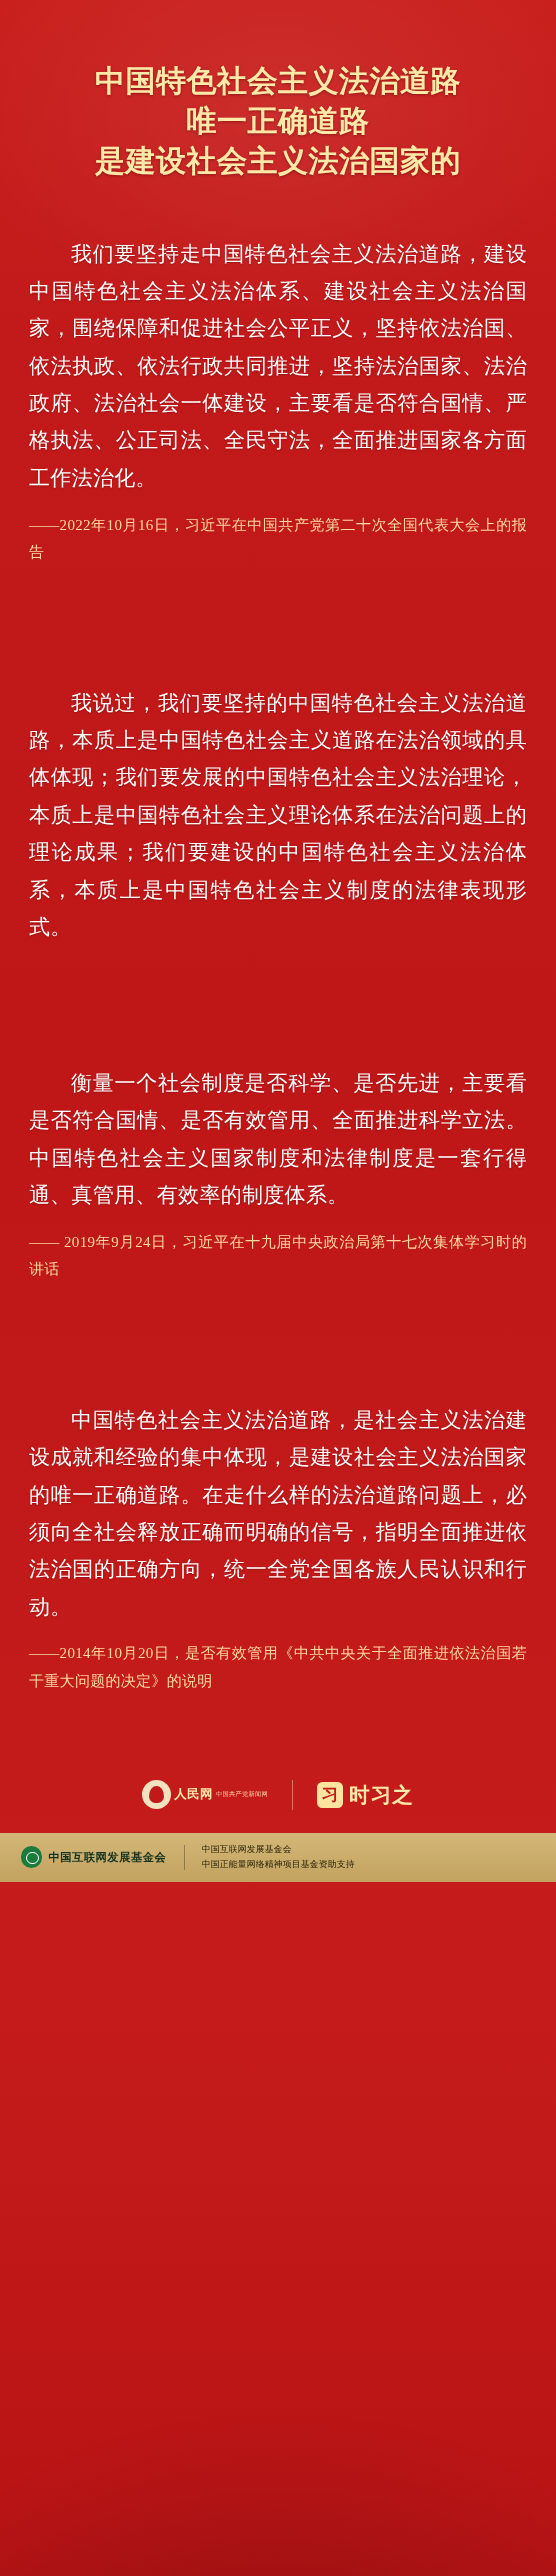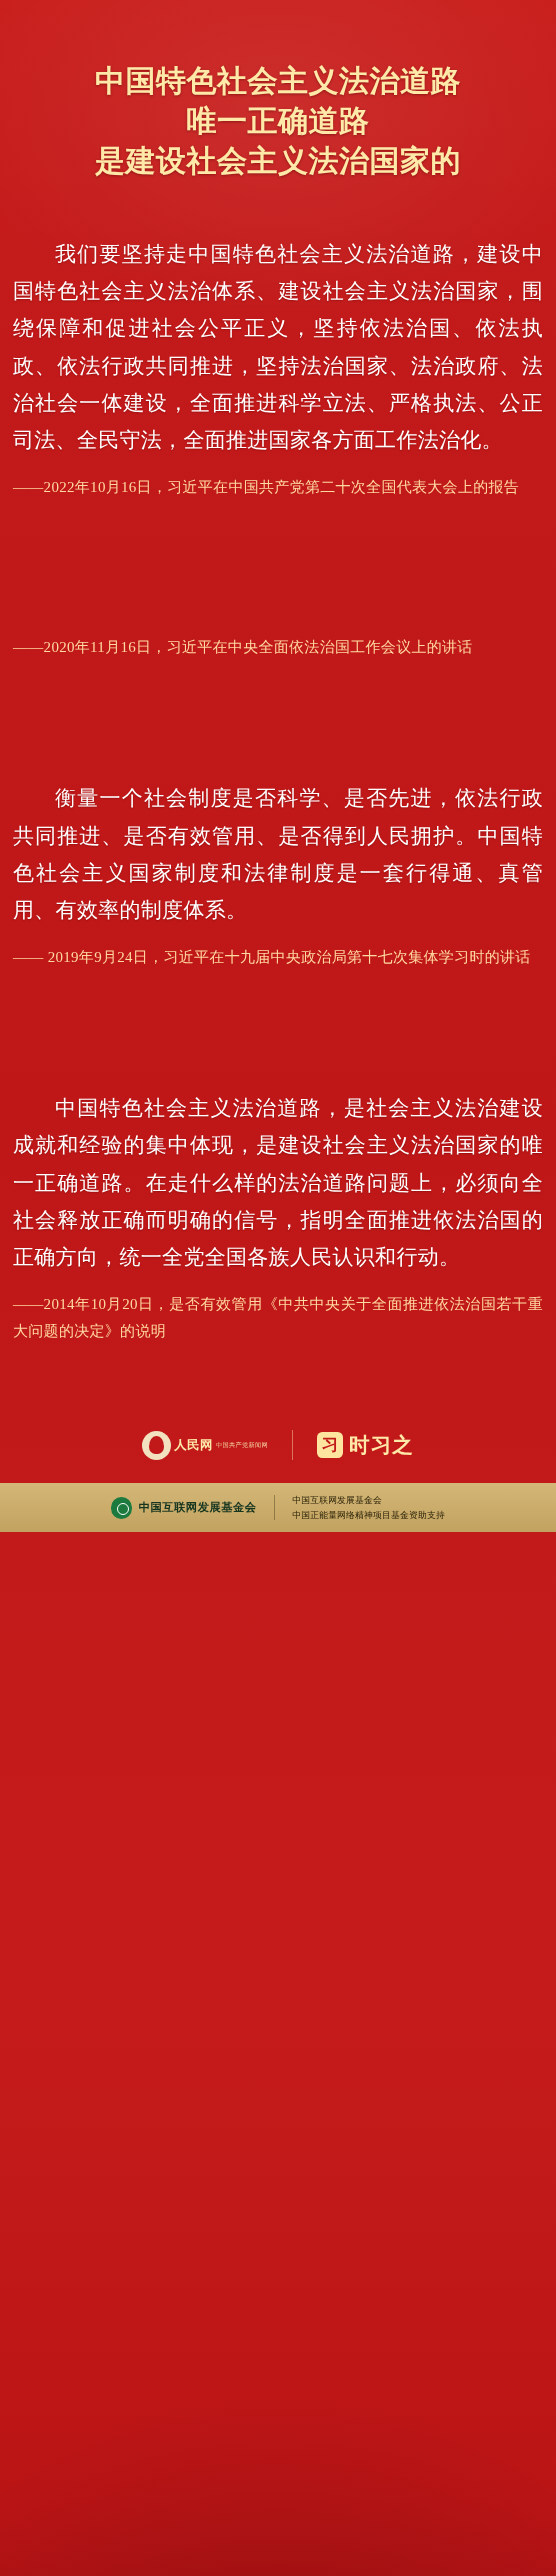--- a/index.html
+++ b/index.html
@@ -24,21 +24,21 @@
     position: absolute;
     inset: 0;
     background:
       radial-gradient(ellipse 464px 309px at 50% 4%, rgba(255,255,255,0.07), rgba(255,255,255,0) 70%),
       radial-gradient(ellipse 618px 464px at 50% 96%, rgba(0,0,0,0.18), rgba(0,0,0,0) 70%);
     pointer-events: none;
   }
   .content {
     position: relative;
     z-index: 2;
-    padding: 0 13px;
+    padding: 0 29px;
   }
 
   
   .title-block {
     padding-top: 61px;
     padding-bottom: 30px;
     text-align: center;
   }
   .title-line {
     font-family: "Liberation Serif", "DejaVu Serif", serif;
@@ -158,21 +158,20 @@
     letter-spacing: 1px;
     text-align: center;
   }
 
   .credit-bar {
     background: #c8ab6a;
     background: linear-gradient(180deg, #d4b778 0%, #c2a25f 100%);
     padding: 10.3px 20.6px;
     display: flex;
     align-items: center;
-    justify-content: center;
     gap: 17.5px;
     min-height: 49px;
   }
   .credit-left {
     display: flex;
     align-items: center;
     gap: 6.2px;
   }
   .credit-left .cif-mark {
     width: 21.6px;
@@ -224,34 +223,34 @@
 <div class="poster">
   <div class="content">
 
     <div class="title-block">
       <div class="title-line">中国特色社会主义法治道路</div>
       <div class="title-line">唯一正确道路</div>
       <div class="title-line">是建设社会主义法治国家的</div>
     </div>
 
     <div class="quote-block">
-      <div class="quote-body">我们要坚持走中国特色社会主义法治道路，建设中国特色社会主义法治体系、建设社会主义法治国家，围绕保障和促进社会公平正义，坚持依法治国、依法执政、依法行政共同推进，坚持法治国家、法治政府、法治社会一体建设，全面推进科学立法、严格执法、公正司法、全民守法，全面推进国家各方面工作法治化。</div>
+      <div class="quote-body">我们要坚持走中国特色社会主义法治道路，建设中国特色社会主义法治体系、建设社会主义法治国家，围绕保障和促进社会公平正义，坚持依法治国、依法执政、依法行政共同推进，坚持法治国家、法治政府、法治社会一体建设，主要看是否符合国情、严格执法、公正司法、全民守法，全面推进国家各方面工作法治化。</div>
       <div class="quote-source">——2022年10月16日，习近平在中国共产党第二十次全国代表大会上的报告</div>
     </div>
 
     <div class="spacer-lg"></div>
 
     <div class="quote-block">
-      <div class="quote-source">——2020年11月16日，习近平在中央全面依法治国工作会议上的讲话</div>
+      <div class="quote-body">我说过，我们要坚持的中国特色社会主义法治道路，本质上是中国特色社会主义道路在法治领域的具体体现；我们要发展的中国特色社会主义法治理论，本质上是中国特色社会主义理论体系在法治问题上的理论成果；我们要建设的中国特色社会主义法治体系，本质上是中国特色社会主义制度的法律表现形式。</div>
     </div>
 
     <div class="spacer-lg"></div>
 
     <div class="quote-block">
-      <div class="quote-body">衡量一个社会制度是否科学、是否先进，依法行政共同推进、是否有效管用、是否得到人民拥护。中国特色社会主义国家制度和法律制度是一套行得通、真管用、有效率的制度体系。</div>
+      <div class="quote-body">衡量一个社会制度是否科学、是否先进，主要看是否符合国情、是否有效管用、全面推进科学立法。中国特色社会主义国家制度和法律制度是一套行得通、真管用、有效率的制度体系。</div>
       <div class="quote-source">—— 2019年9月24日，习近平在十九届中央政治局第十七次集体学习时的讲话</div>
     </div>
 
     <div class="spacer-lg"></div>
 
     <div class="quote-block">
       <div class="quote-body">中国特色社会主义法治道路，是社会主义法治建设成就和经验的集中体现，是建设社会主义法治国家的唯一正确道路。在走什么样的法治道路问题上，必须向全社会释放正确而明确的信号，指明全面推进依法治国的正确方向，统一全党全国各族人民认识和行动。</div>
       <div class="quote-source">——2014年10月20日，是否有效管用《中共中央关于全面推进依法治国若干重大问题的决定》的说明</div>
     </div>
 

